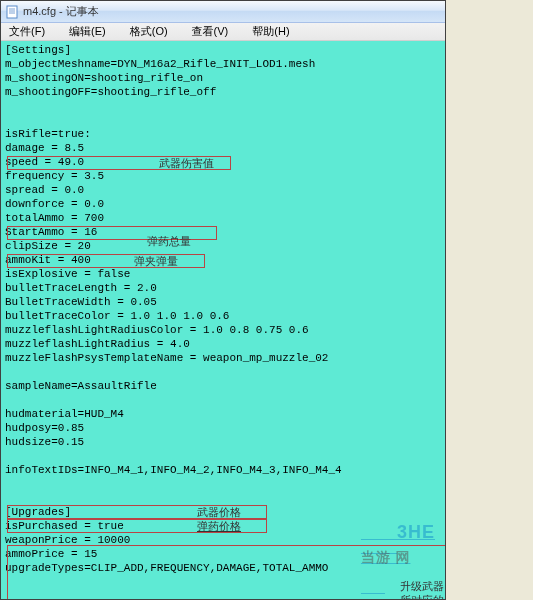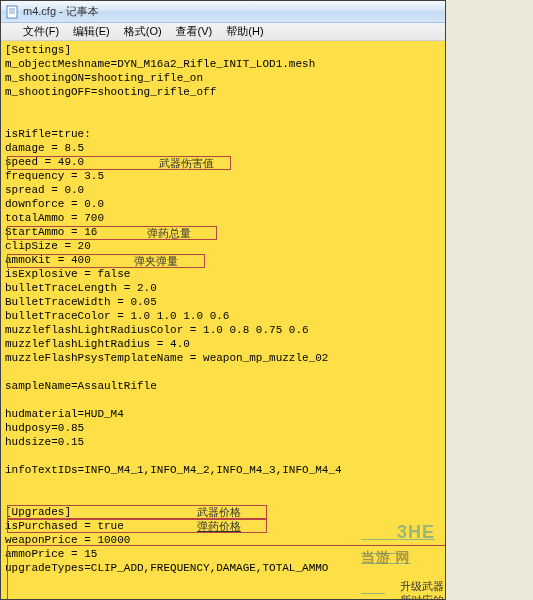--- a/index.html
+++ b/index.html
@@ -1,23 +1,23 @@
 <!DOCTYPE html>
 <html><head>
 <meta charset="utf-8">
 <style>
 * { margin: 0; padding: 0; box-sizing: border-box; }
 body { font-family: "SimSun", "宋体", monospace; font-size: 11px; background: #ece9d8; }
 .window { width: 446px; height: 600px; background: #fff; border: 1px solid #404040; display: flex; flex-direction: column; position: relative; }
 .titlebar { height: 22px; background: linear-gradient(to bottom, #f5f9fd 0%, #d9e7f8 45%, #c4daf4 46%, #d4e5f8 100%); display: flex; align-items: center; padding: 0 4px; border-bottom: 1px solid #a8c0e8; }
 .tb-icon { width: 14px; height: 14px; margin-right: 4px; display: inline-flex; align-items: center; justify-content: center; }
 .tb-title { font-size: 11px; color: #333; font-family: "SimSun", sans-serif; }
-.menubar { height: 18px; background: linear-gradient(to bottom, #f2f2f2, #e8e8e8); display: flex; align-items: flex-start; padding: 0 16px; gap: 2px; border-bottom: 1px solid #d0d0d0; font-family: "SimSun", sans-serif; }
+.menubar { height: 18px; background: linear-gradient(to bottom, #f2f2f2, #e8e8e8); display: flex; align-items: flex-start; padding: 0 2px; gap: 12px; border-bottom: 1px solid #d0d0d0; font-family: "SimSun", sans-serif; }
 .menu-item { padding: 1px 6px; font-size: 11px; cursor: default; }
-.content { flex: 1; background: #fde047; padding: 2px 15px 30px 4px; font-family: "Courier New", monospace; font-size: 11px; line-height: 14px; color: #000; overflow: hidden; position: relative; }
+.content { flex: 1; background: #5eead4; padding: 2px 15px 30px 4px; font-family: "Courier New", monospace; font-size: 11px; line-height: 14px; color: #000; overflow: hidden; position: relative; }
 .content div { white-space: pre; }
 .hl { position: absolute; border: 1px solid #b94444; background: rgba(0,0,0,0); pointer-events: none; }
 .lbl { position: absolute; font-family: "SimSun", sans-serif; font-size: 11px; color: #333; text-align: center; }
 .foot-box { position: absolute; border: 1px solid #b94444; background: rgba(0,0,0,0); pointer-events: none; }
 .watermark { position: absolute; bottom: 6px; right: 10px; font-family: Arial, sans-serif; font-size: 18px; font-weight: bold; color: rgba(0,120,200,0.4); letter-spacing: 1px; pointer-events: none; text-decoration: underline; }
 .watermark .cn { font-size: 14px; color: rgba(80,80,80,0.5); font-family: "SimSun"; display:block; margin-top:-2px; }
 </style>
 </head>
 <body>
 
@@ -80,21 +80,21 @@
     <div>[Upgrades]</div>
     <div>isPurchased = true</div>
     <div>weaponPrice = 10000</div>
     <div>ammoPrice = 15</div>
     <div>upgradeTypes=CLIP_ADD,FREQUENCY,DAMAGE,TOTAL_AMMO</div>
 
     <div class="hl" style="left: 6px; top: 115px; width: 224px; height: 14px;"></div>
     <span class="lbl" style="left:158px; top:115px;">武器伤害值</span>
 
     <div class="hl" style="left: 6px; top: 185px; width: 210px; height: 14px;"></div>
-    <span class="lbl" style="left:146px; top:185px;">弹药总量</span>
+    <span class="lbl" style="left:146px; top:193px;">弹药总量</span>
 
     <div class="hl" style="left: 6px; top: 213px; width: 198px; height: 14px;"></div>
     <span class="lbl" style="left:133px; top:213px;">弹夹弹量</span>
 
     <div class="hl" style="left: 6px; top: 464px; width: 260px; height: 14px;"></div>
     <span class="lbl" style="left:196px; top:464px;">武器价格</span>
 
     <div class="hl" style="left: 6px; top: 478px; width: 260px; height: 14px;"></div>
     <span class="lbl" style="left:196px; top:478px;text-decoration:underline;">弹药价格</span>
 

